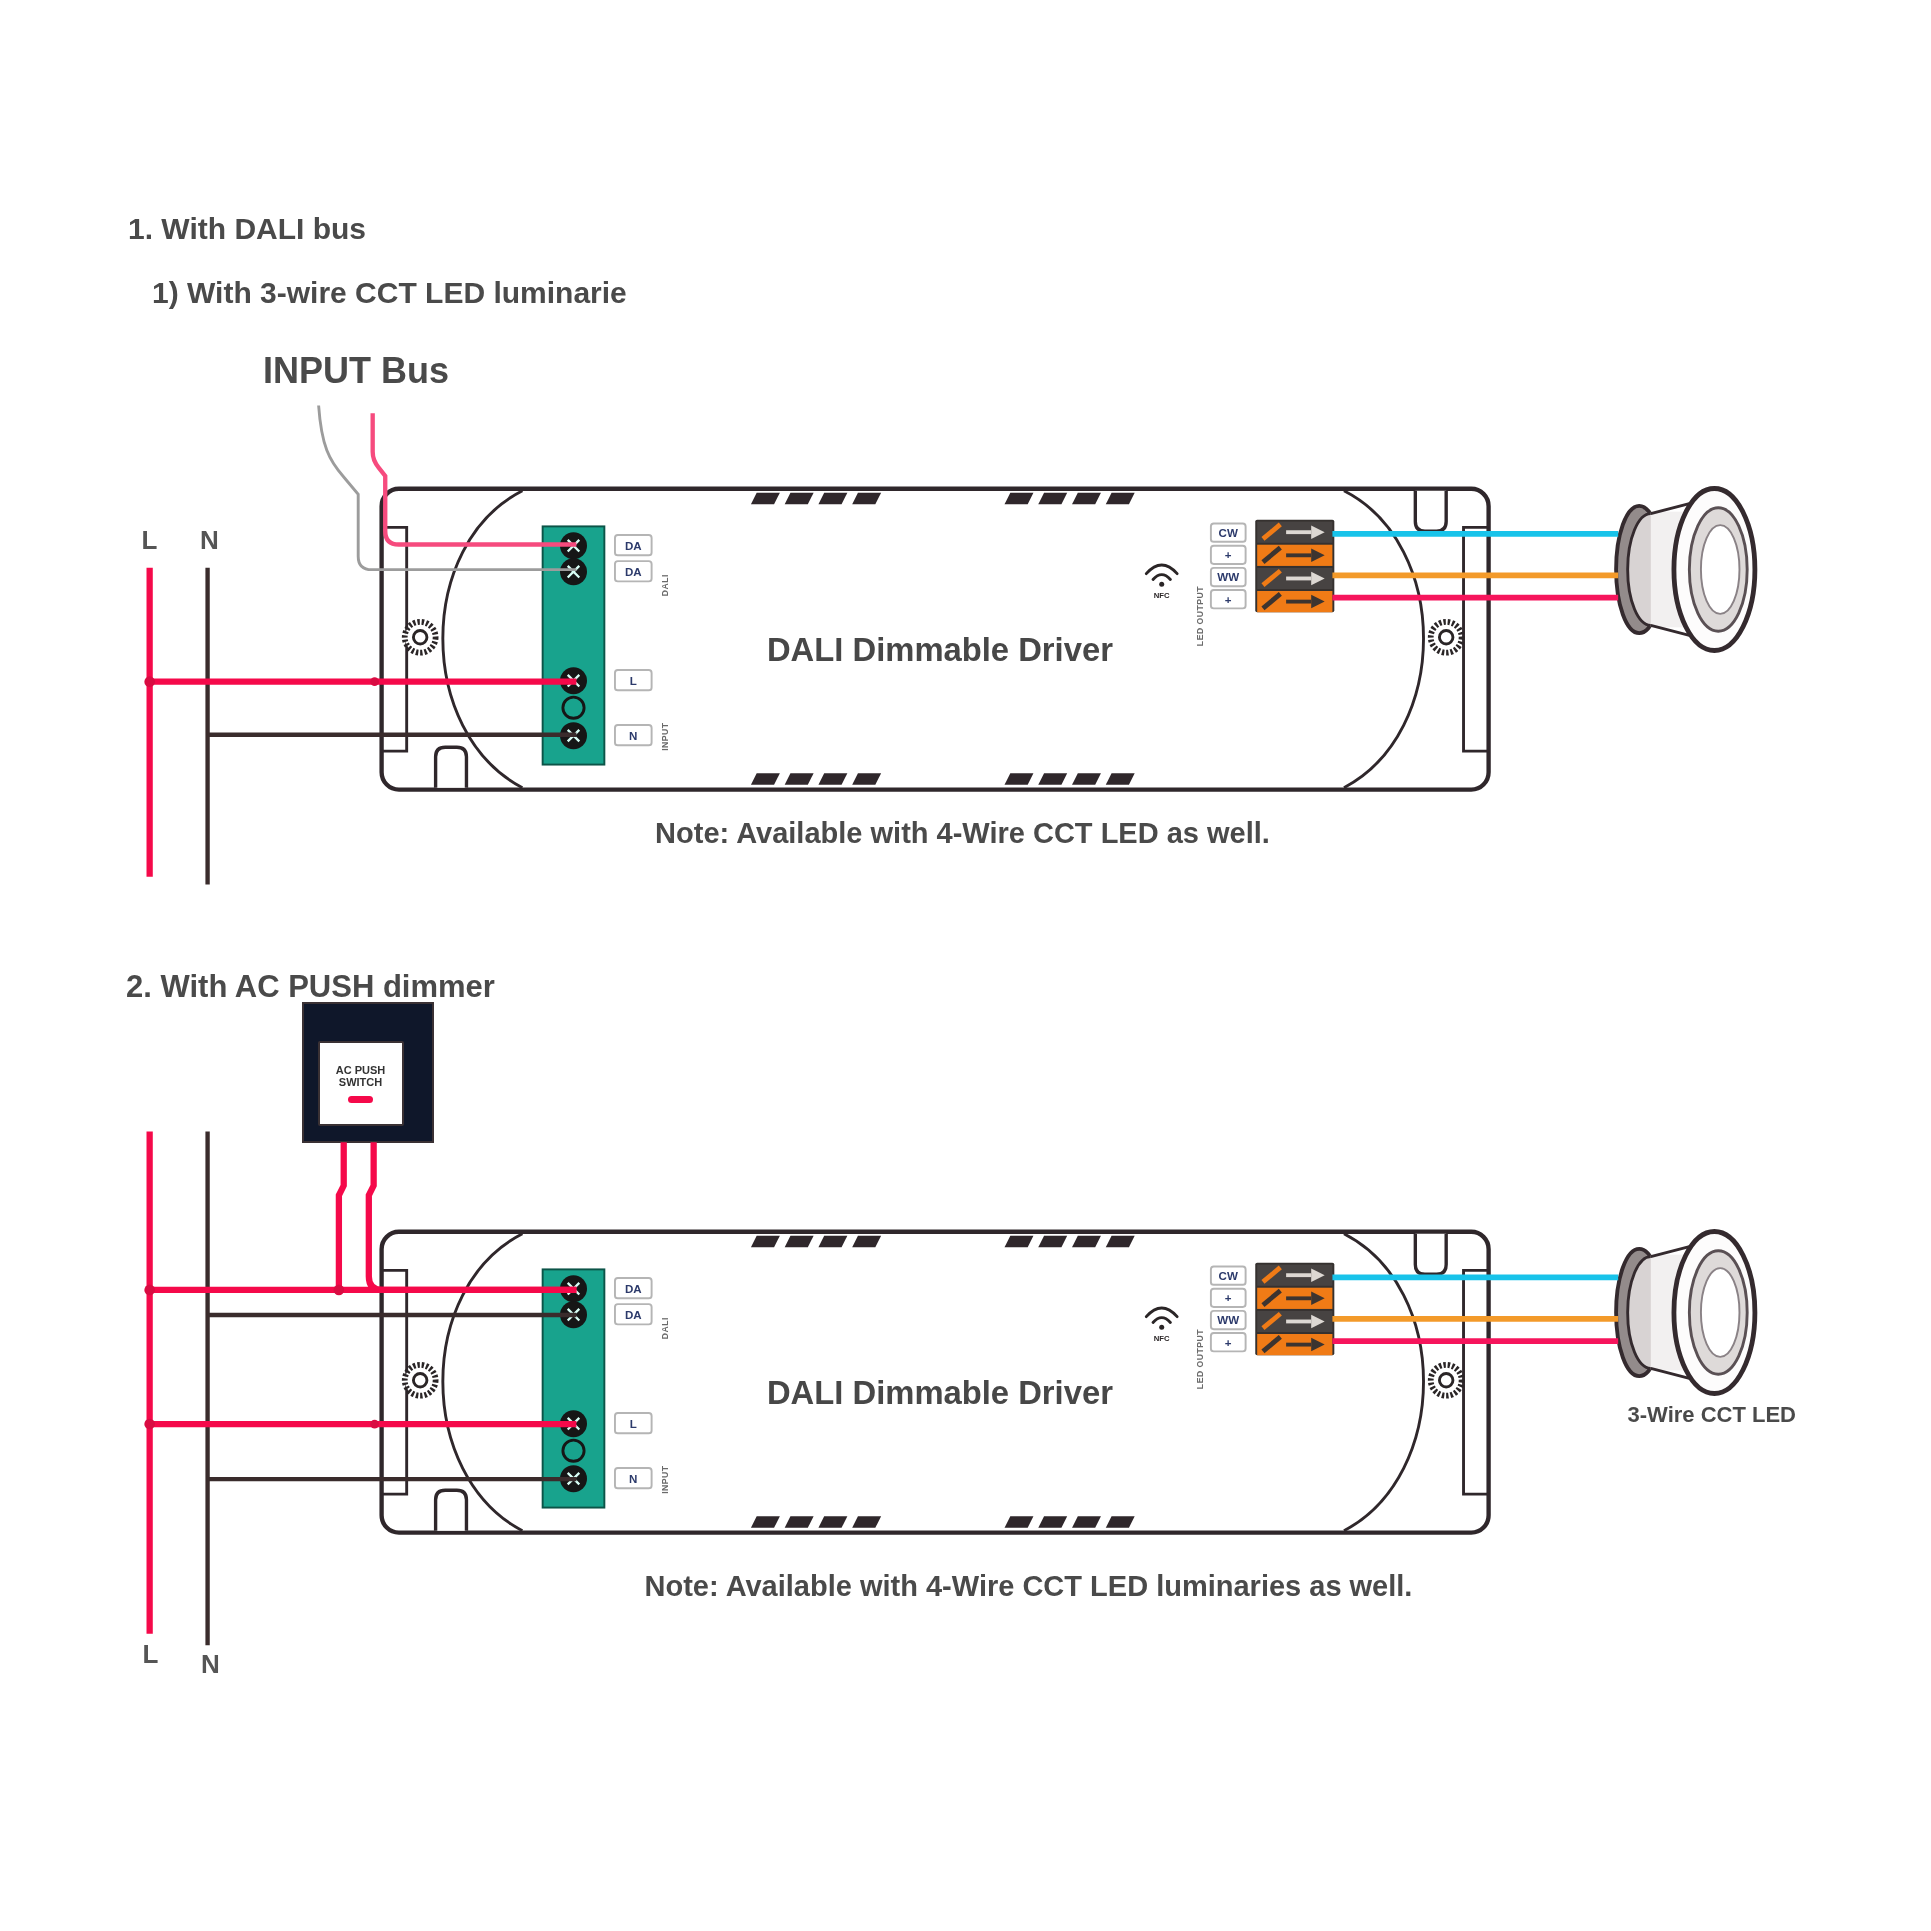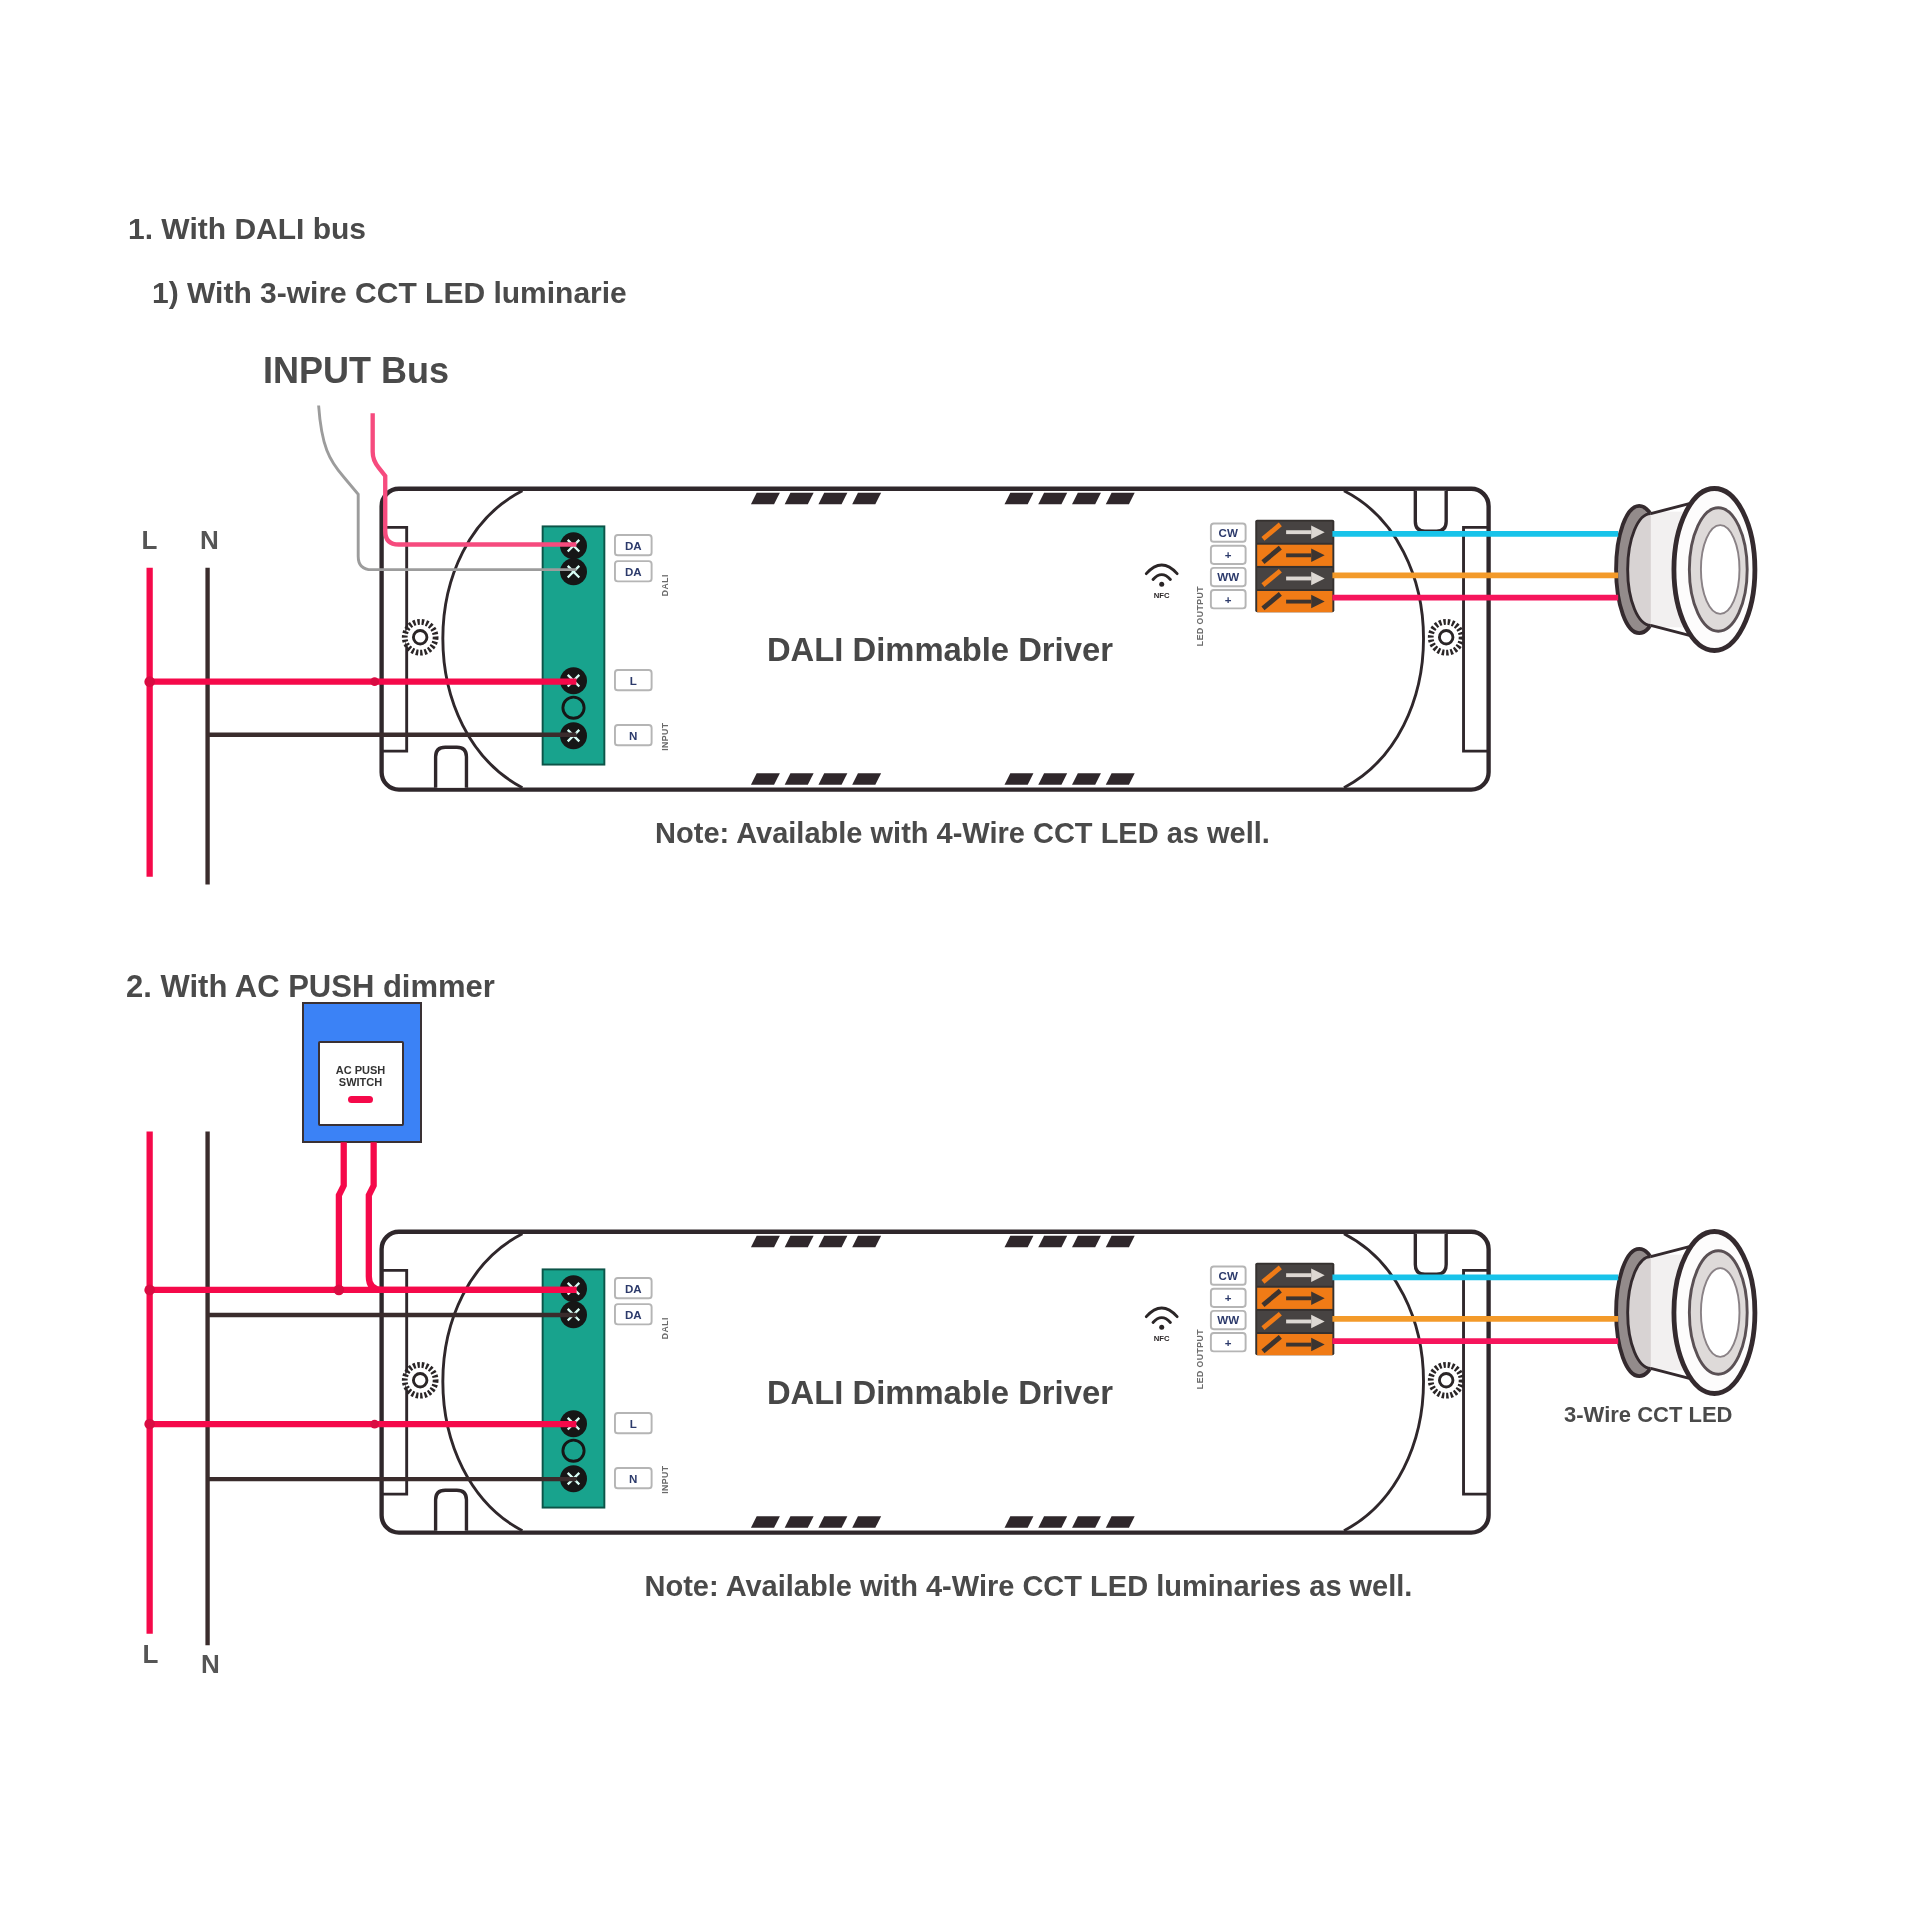--- a/index.html
+++ b/index.html
@@ -5,41 +5,41 @@
   html,body{margin:0;padding:0;background:#fff;}
   #stage{position:relative;width:1931px;height:1931px;background:#ffffff;overflow:hidden;
          font-family:"Liberation Sans",sans-serif;color:#4a4a4a;}
   .abs{position:absolute;}
   .h1{font-size:30px;font-weight:700;color:#4a4a4a;white-space:nowrap;}
   .h2{font-size:31px;font-weight:700;color:#4a4a4a;white-space:nowrap;}
   .sub{font-size:30px;font-weight:700;color:#4a4a4a;white-space:nowrap;}
   .buslbl{font-size:36px;font-weight:700;color:#4a4a4a;white-space:nowrap;}
   .note{font-size:29px;font-weight:700;color:#4a4a4a;text-align:center;white-space:nowrap;}
   .mains{font-size:26px;font-weight:700;color:#555;width:33px;text-align:center;}
-  .ledlbl{font-size:22px;font-weight:700;color:#4a4a4a;text-align:left;}
+  .ledlbl{font-size:22px;font-weight:700;color:#4a4a4a;text-align:right;}
   
   svg text{font-family:"Liberation Sans",sans-serif;}
   .case{fill:#ffffff;stroke:#2f272b;stroke-width:4.5;}
   .ol{fill:none;stroke:#2f272b;stroke-width:3;}
   .slot-u{fill:#ffffff;stroke:#2f272b;stroke-width:3.5;}
   .vent{fill:#2f272b;}
   .knurl{fill:#ffffff;stroke:#2a2526;stroke-width:6;stroke-dasharray:2.5 2;}
   .screw-in{fill:#ffffff;stroke:#2a2526;stroke-width:3;}
   .gblock{fill:#18a38d;stroke:#0c5448;stroke-width:2;}
   .gscrew{fill:#161616;}
   .gx{stroke:#d9fff6;stroke-width:2.4;fill:none;}
   .gring{fill:none;stroke:#161616;stroke-width:3;}
   .lbox{fill:#ffffff;stroke:#b5b5b5;stroke-width:2;}
   .lbl{font-size:12px;font-weight:700;fill:#2c3a6b;text-anchor:middle;}
   .vtext{font-size:9px;font-weight:700;fill:#6a6a6a;text-anchor:middle;letter-spacing:.5px;}
   .dtitle{font-size:34px;font-weight:700;fill:#474747;text-anchor:middle;}
   .nfc{fill:none;stroke:#2a2526;stroke-width:3;stroke-linecap:round;}
   .nfctxt{font-size:8px;font-weight:700;fill:#2a2526;text-anchor:middle;}
   
-  .swbox{border:2.9px solid #3a3134;background:#3b82f6;}
+  .swbox{border:2.9px solid #3a3134;background:#0f172a;padding-left:12px;}
   .swinner{border:2.9px solid #3a3134;border-radius:1.9px;background:#fff;
            display:flex;flex-direction:column;align-items:center;justify-content:center;}
   .swtxt{font-size:11px;font-weight:700;color:#333;line-height:12.6px;text-align:center;}
   .swled{width:25px;height:7.7px;border-radius:3.9px;background:#f5094a;margin-top:6.8px;}
   
   .wire{fill:none;}
   .w-live{stroke:#f5094a;stroke-width:6.5;}
   .w-neu{stroke:#3a2c2c;stroke-width:4.5;}
   .w-dplus{stroke:#f64b7e;stroke-width:4.5;}
   .w-dminus{stroke:#9c9c9c;stroke-width:3;}

